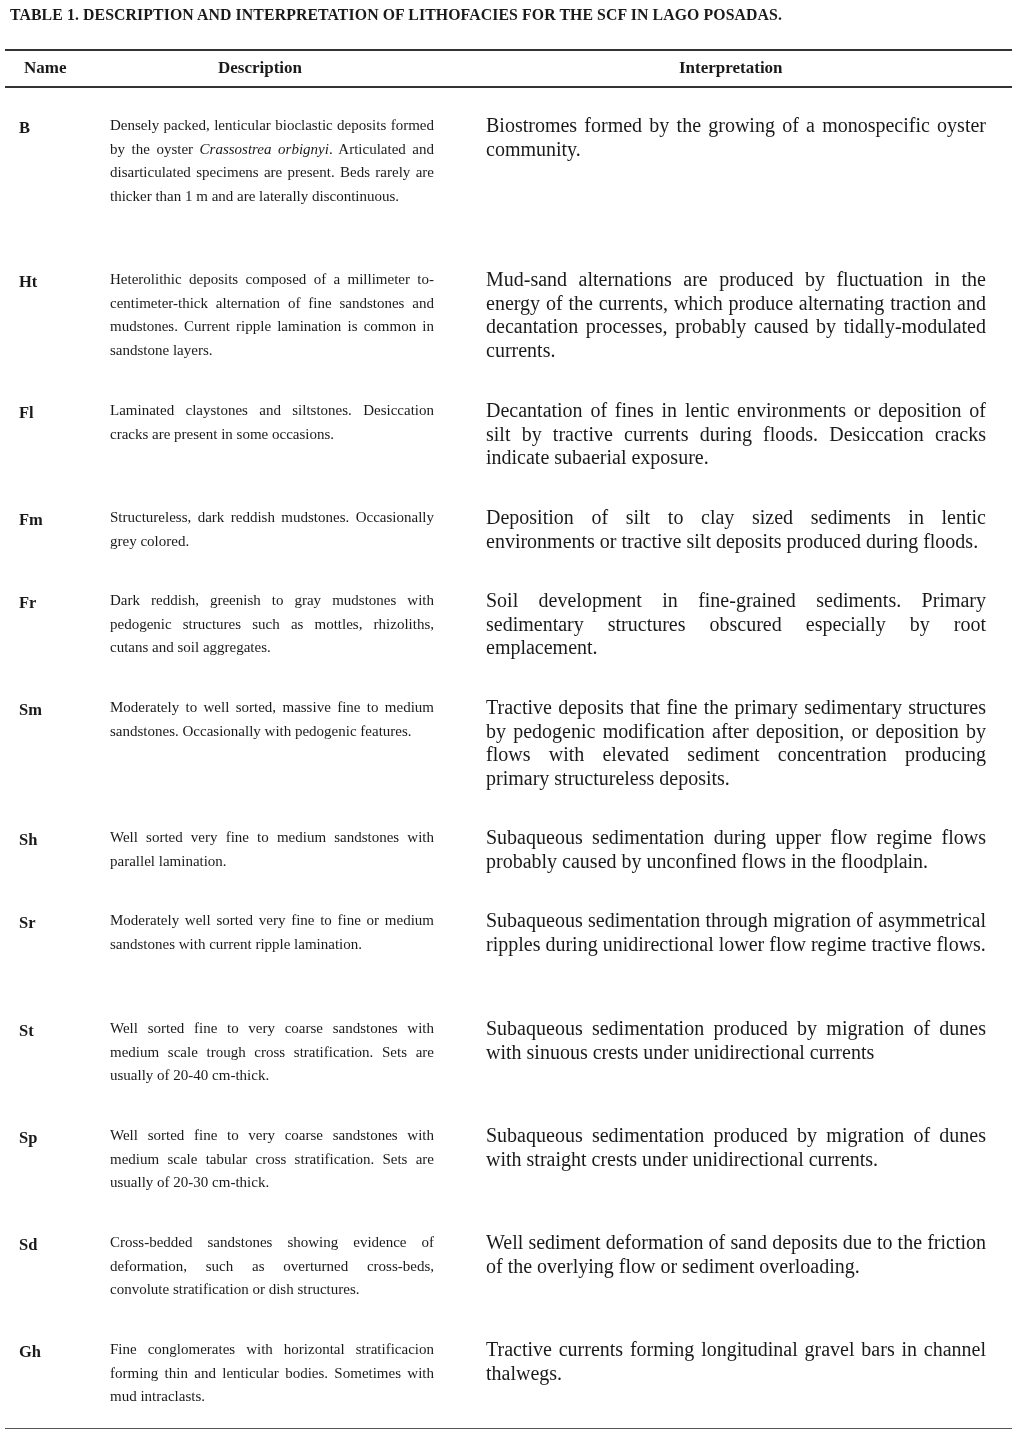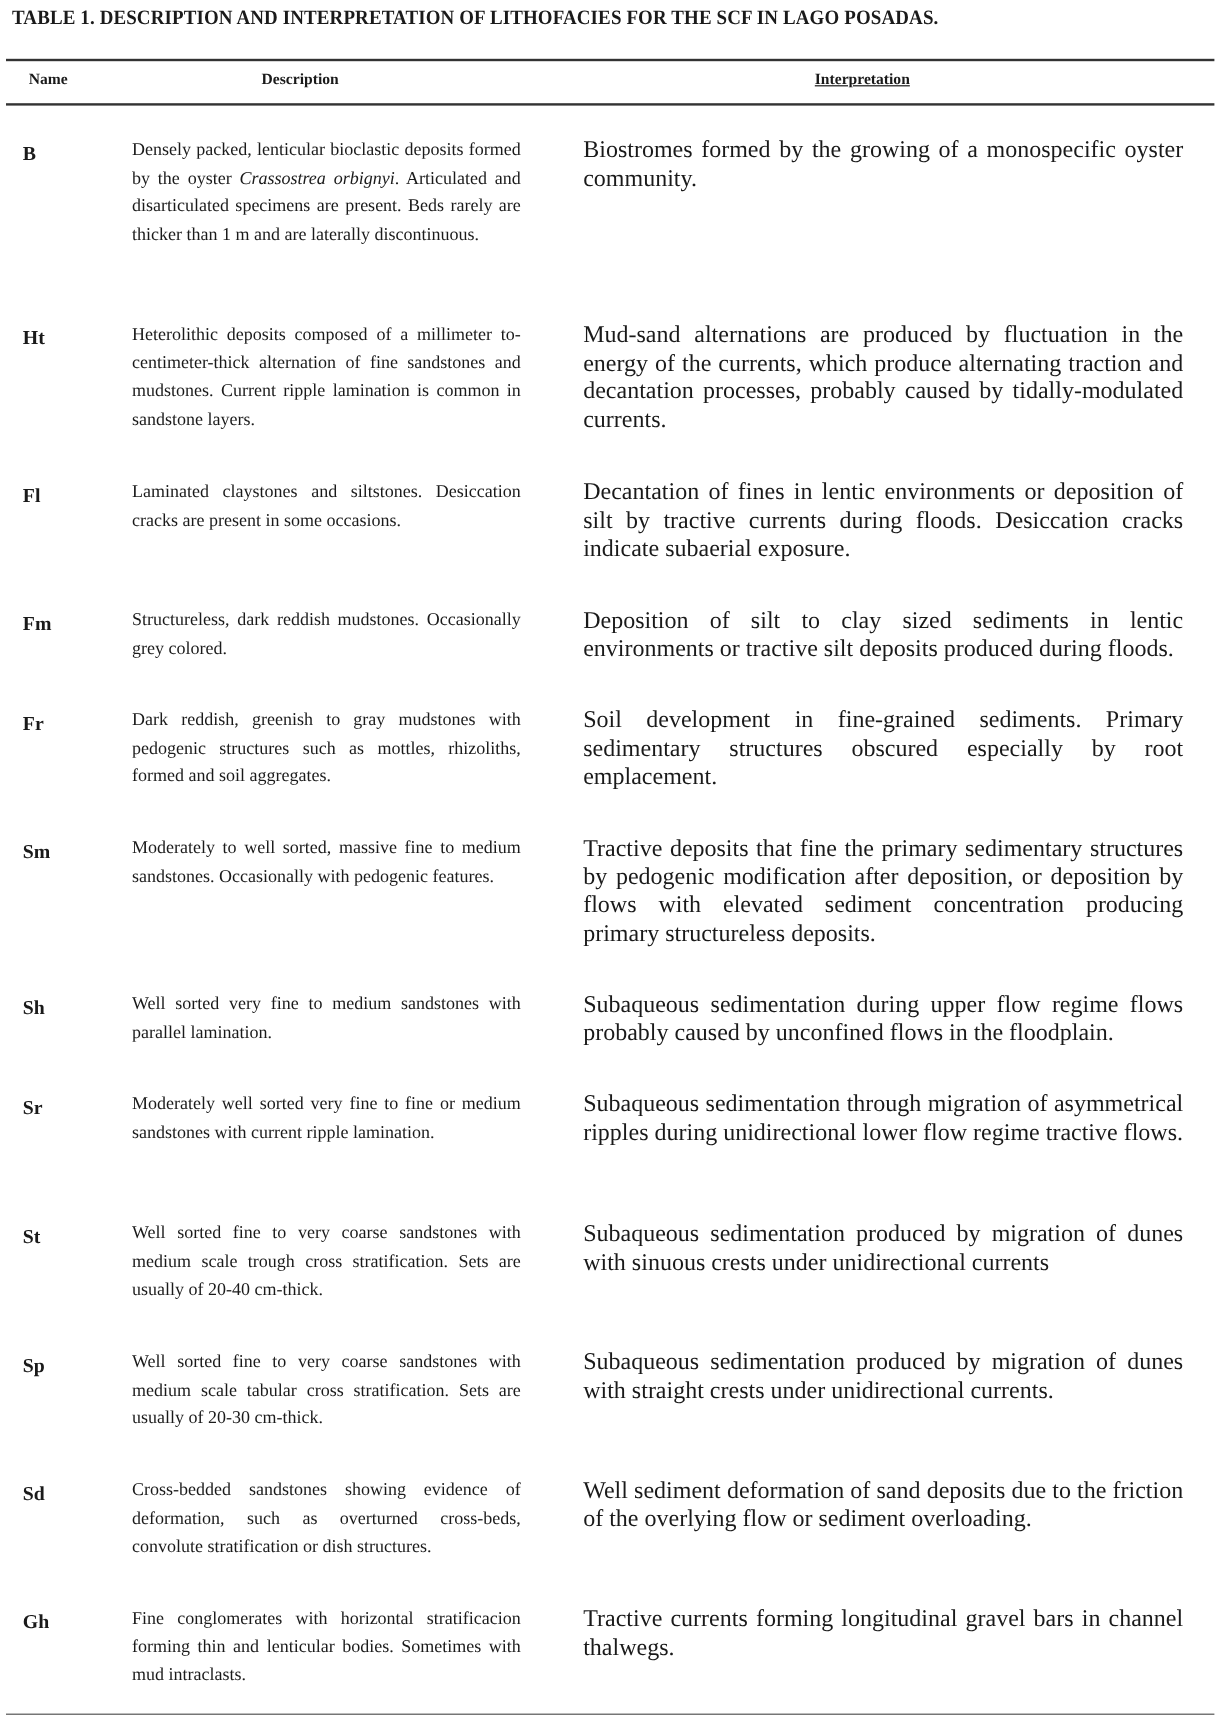--- a/index.html
+++ b/index.html
@@ -9,24 +9,24 @@
   }
   .title {
     position: absolute; left: 10px; top: 5px;
     font-size: 17px; font-weight: bold; letter-spacing: 0.1px;
     transform: scaleX(0.93); transform-origin: left top; white-space: nowrap;
   }
   .rule { position: absolute; left: 5px; width: 1007px; background: #333; }
   .rule.top { top: 49px; height: 2px; }
   .rule.head { top: 86px; height: 2px; }
   .rule.bottom { top: 1428px; height: 1px; background: #555; }
-  .hdr { position: absolute; top: 58px; font-size: 13px; font-weight: bold; }
+  .hdr { position: absolute; top: 58px; font-size: 17px; font-weight: bold; }
   .hdr.name { left: 24px; }
   .hdr.desc { left: 218px; text-align: center; }
-  .hdr.interp { left: 679px; text-decoration: underline; }
+  .hdr.interp { left: 679px; }
   .row { position: absolute; left: 0; width: 1021px; }
   .cell-name { position: absolute; left: 19px; top: 0; font-size: 16.5px; font-weight: bold; }
   .cell-desc {
     position: absolute; left: 110px; top: 0; width: 324px;
     font-size: 15px; line-height: 23.6px; text-align: justify;
   }
   .cell-interp {
     position: absolute; left: 486px; top: 0; width: 500px;
     font-size: 20px; line-height: 23.6px; text-align: justify;
   }
@@ -62,21 +62,21 @@
 </div>
 
 <div class="row" style="top:510px">
   <div class="cell-name">Fm</div>
   <div class="cell-desc">Structureless, dark reddish mudstones. Occasionally grey colored.</div>
   <div class="cell-interp">Deposition of silt to clay sized sediments in lentic environments or tractive silt deposits produced during floods.</div>
 </div>
 
 <div class="row" style="top:593px">
   <div class="cell-name">Fr</div>
-  <div class="cell-desc">Dark reddish, greenish to gray mudstones with pedogenic structures such as mottles, rhizoliths, formed and soil aggregates.</div>
+  <div class="cell-desc">Dark reddish, greenish to gray mudstones with pedogenic structures such as mottles, rhizoliths, cutans and soil aggregates.</div>
   <div class="cell-interp">Soil development in fine-grained sediments. Primary sedimentary structures obscured especially by root emplacement.</div>
 </div>
 
 <div class="row" style="top:700px">
   <div class="cell-name">Sm</div>
   <div class="cell-desc">Moderately to well sorted, massive fine to medium sandstones. Occasionally with pedogenic features.</div>
   <div class="cell-interp">Tractive deposits that fine the primary sedimentary structures by pedogenic modification after deposition, or deposition by flows with elevated sediment concentration producing primary structureless deposits.</div>
 </div>
 
 <div class="row" style="top:830px">

